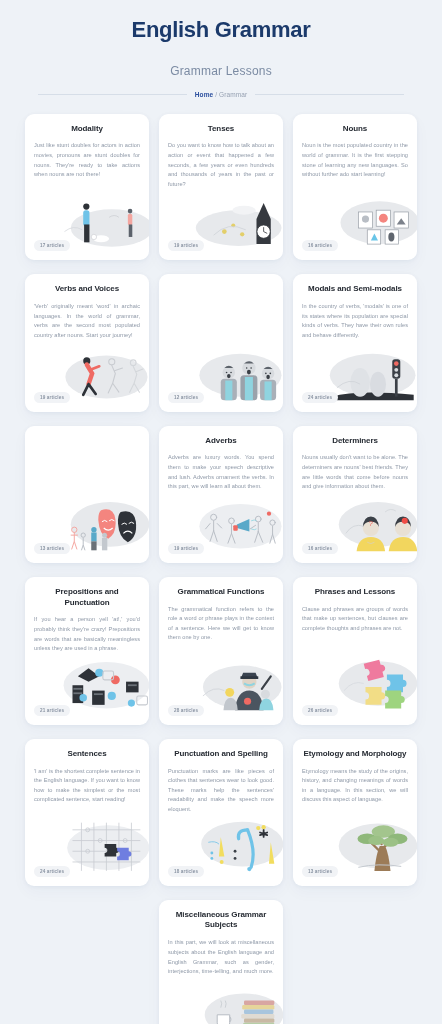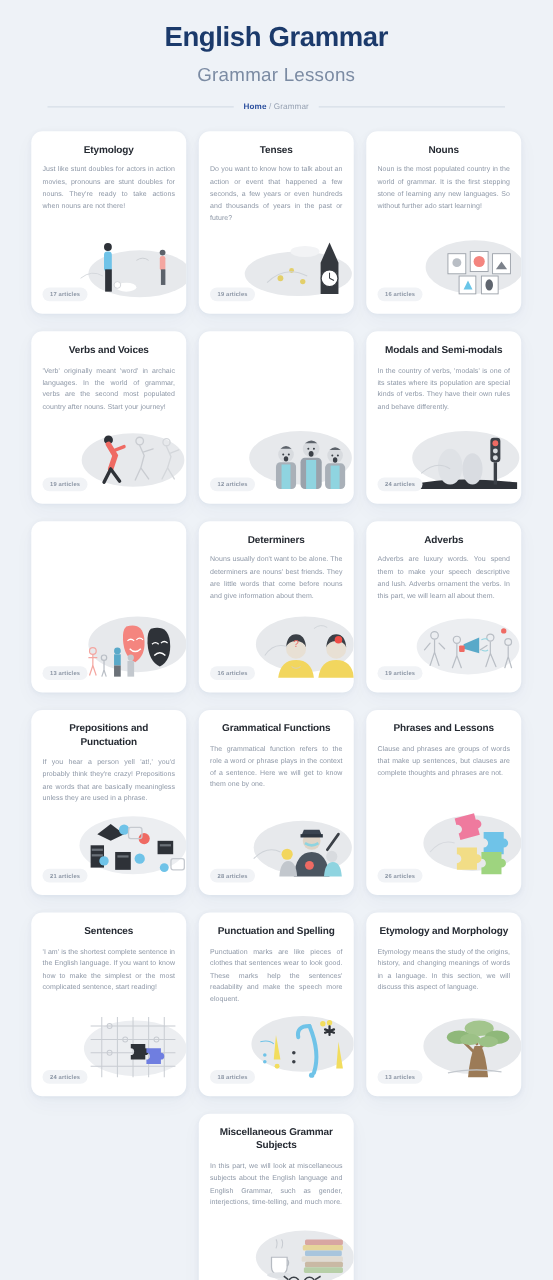--- a/index.html
+++ b/index.html
@@ -14,23 +14,23 @@
   
   .header { text-align: center; padding: 16px 10px 0 10px; }
   .page-title {
     font-size: 22px;
     font-weight: bold;
     color: #1b3a6b;
     letter-spacing: -0.3px;
     line-height: 1.25;
   }
   .page-subtitle {
-    font-size: 15px;
+    font-size: 12px;
     color: #7b8ba3;
-    margin-top: 8px;
+    margin-top: 20px;
     letter-spacing: 0.2px;
   }
   .breadcrumb-wrap {
     display: flex;
     align-items: center;
     justify-content: center;
     gap: 8px;
     margin-top: 13px;
     padding: 0 28px;
   }
@@ -126,21 +126,21 @@
       <span class="bc-current">Grammar</span>
     </div>
     <div class="bc-rule"></div>
   </div>
 </div>
 
 <div class="grid">
 
   <div class="card">
     <div class="card-body">
-      <div class="card-title">Etymology</div>
+      <div class="card-title">Modality</div>
       <div class="card-desc">Just like stunt doubles for actors in action movies, pronouns are stunt doubles for nouns. They're ready to take actions when nouns are not there!</div>
       <div class="art-space"></div>
     </div>
     <div class="illus">
       <svg viewBox="0 0 100 60">
           <ellipse cx="58" cy="40" rx="46" ry="21" fill="#e7e9ec"></ellipse>
           <rect x="26" y="20" width="7" height="18" rx="3" fill="#6fc3e8"></rect>
           <rect x="27" y="36" width="6" height="20" fill="#2e3238"></rect>
           <circle cx="29.5" cy="16" r="3.5" fill="#2e3238"></circle>
           <rect x="76" y="24" width="5" height="13" rx="2" fill="#f4a6a0"></rect>
@@ -323,51 +323,20 @@
           <rect x="47" y="45" width="6" height="14" fill="#c3c8ce"></rect>
         </svg>
     </div>
     <div class="card-foot">
       <span class="badge">13 articles</span>
     </div>
   </div>
 
   <div class="card">
     <div class="card-body">
-      <div class="card-title">Determiners</div>
-      <div class="card-desc">Nouns usually don't want to be alone. The determiners are nouns' best friends. They are little words that come before nouns and give information about them.</div>
-      <div class="art-space"></div>
-    </div>
-    <div class="illus">
-      <svg viewBox="0 0 100 60">
-          <ellipse cx="56" cy="30" rx="44" ry="25" fill="#e7e9ec"></ellipse>
-          <g>
-            <path d="M32 60 q2 -16 16 -16 q14 0 16 16 z" fill="#f2d65e"></path>
-            <circle cx="48" cy="34" r="9" fill="#e8e0d4"></circle>
-            <path d="M39 33 q1 -12 9 -12 q8 0 9 12 q-2 -6 -9 -6 q-7 0 -9 6 z" fill="#3b4047"></path>
-            <path d="M44 50 q4 3 8 0" stroke="#d8cfc2" stroke-width="0.8" fill="none"></path>
-            <text x="48" y="32" font-size="9" font-family="sans-serif" fill="#ef6a63" text-anchor="middle">?</text>
-          </g>
-          <g>
-            <path d="M68 60 q2 -16 16 -16 q14 0 16 16 z" fill="#f2d65e"></path>
-            <circle cx="84" cy="34" r="9" fill="#e8e0d4"></circle>
-            <path d="M75 33 q1 -12 9 -12 q8 0 9 12 q-2 -6 -9 -6 q-7 0 -9 6 z" fill="#3b4047"></path>
-            <circle cx="86" cy="26" r="3.4" fill="#ef4d46"></circle>
-          </g>
-          <path d="M20 40 q8 -12 20 -8" stroke="#cfd3d8" stroke-width="0.9" fill="none"></path>
-          <path d="M64 16 q6 -5 12 -1" stroke="#cfd3d8" stroke-width="0.8" fill="none"></path>
-        </svg>
-    </div>
-    <div class="card-foot">
-      <span class="badge">16 articles</span>
-    </div>
-  </div>
-
-  <div class="card">
-    <div class="card-body">
       <div class="card-title">Adverbs</div>
       <div class="card-desc">Adverbs are luxury words. You spend them to make your speech descriptive and lush. Adverbs ornament the verbs. In this part, we will learn all about them.</div>
       <div class="art-space"></div>
     </div>
     <div class="illus">
       <svg viewBox="0 0 100 60">
           <ellipse cx="52" cy="32" rx="46" ry="25" fill="#eceef1"></ellipse>
           <g stroke="#b9bec5" stroke-width="1.1" fill="none" stroke-linecap="round">
             <circle cx="22" cy="22" r="3.4"></circle>
             <path d="M22 26 v11 M22 37 l-4 12 M22 37 l4 12 M18 29 l-5 6 M26 29 l5 5"></path>
@@ -379,20 +348,51 @@
             <path d="M88 32 v9 M88 41 l-3 10 M88 41 l3 10"></path>
           </g>
           <path d="M48 30 l14 -6 v14 l-14 -4 z" fill="#59a9c9"></path>
           <rect x="44" y="31" width="5" height="6" rx="1" fill="#ef6a63"></rect>
           <path d="M64 26 q4 -2 6 0 M64 35 q4 2 6 0" stroke="#8fd4e0" stroke-width="0.9" fill="none"></path>
           <circle cx="84" cy="18" r="2.4" fill="#ef6a63"></circle>
         </svg>
     </div>
     <div class="card-foot">
       <span class="badge">19 articles</span>
+    </div>
+  </div>
+
+  <div class="card">
+    <div class="card-body">
+      <div class="card-title">Determiners</div>
+      <div class="card-desc">Nouns usually don't want to be alone. The determiners are nouns' best friends. They are little words that come before nouns and give information about them.</div>
+      <div class="art-space"></div>
+    </div>
+    <div class="illus">
+      <svg viewBox="0 0 100 60">
+          <ellipse cx="56" cy="30" rx="44" ry="25" fill="#e7e9ec"></ellipse>
+          <g>
+            <path d="M32 60 q2 -16 16 -16 q14 0 16 16 z" fill="#f2d65e"></path>
+            <circle cx="48" cy="34" r="9" fill="#e8e0d4"></circle>
+            <path d="M39 33 q1 -12 9 -12 q8 0 9 12 q-2 -6 -9 -6 q-7 0 -9 6 z" fill="#3b4047"></path>
+            <path d="M44 50 q4 3 8 0" stroke="#d8cfc2" stroke-width="0.8" fill="none"></path>
+            <text x="48" y="32" font-size="9" font-family="sans-serif" fill="#ef6a63" text-anchor="middle">?</text>
+          </g>
+          <g>
+            <path d="M68 60 q2 -16 16 -16 q14 0 16 16 z" fill="#f2d65e"></path>
+            <circle cx="84" cy="34" r="9" fill="#e8e0d4"></circle>
+            <path d="M75 33 q1 -12 9 -12 q8 0 9 12 q-2 -6 -9 -6 q-7 0 -9 6 z" fill="#3b4047"></path>
+            <circle cx="86" cy="26" r="3.4" fill="#ef4d46"></circle>
+          </g>
+          <path d="M20 40 q8 -12 20 -8" stroke="#cfd3d8" stroke-width="0.9" fill="none"></path>
+          <path d="M64 16 q6 -5 12 -1" stroke="#cfd3d8" stroke-width="0.8" fill="none"></path>
+        </svg>
+    </div>
+    <div class="card-foot">
+      <span class="badge">16 articles</span>
     </div>
   </div>
 
   <div class="card">
     <div class="card-body">
       <div class="card-title">Prepositions and Punctuation</div>
       <div class="card-desc">If you hear a person yell 'at!,' you'd probably think they're crazy! Prepositions are words that are basically meaningless unless they are used in a phrase.</div>
       <div class="art-space"></div>
     </div>
     <div class="illus">

